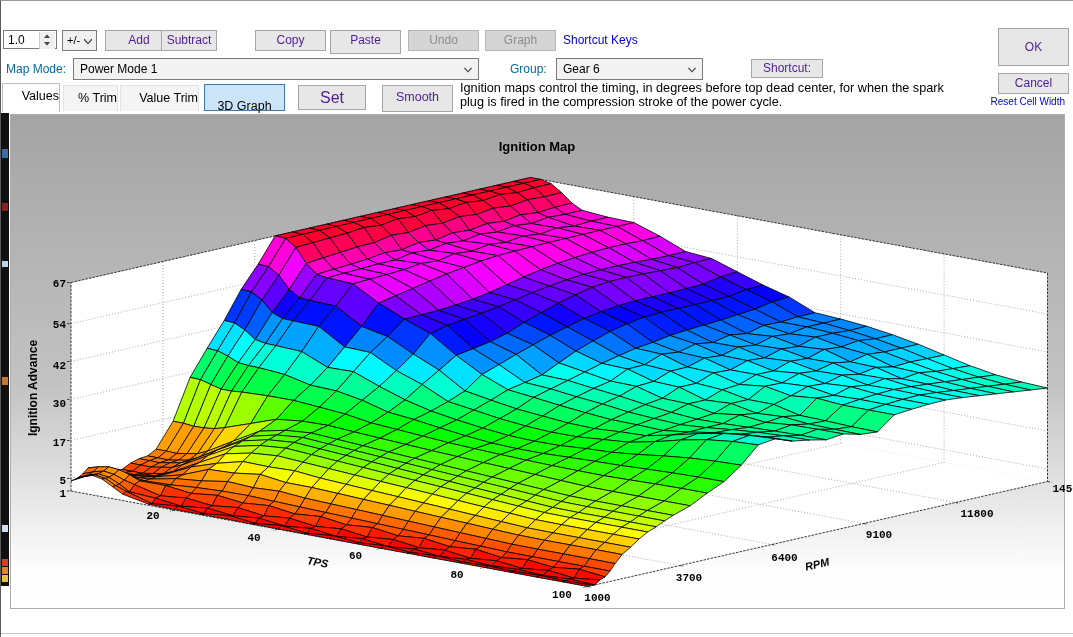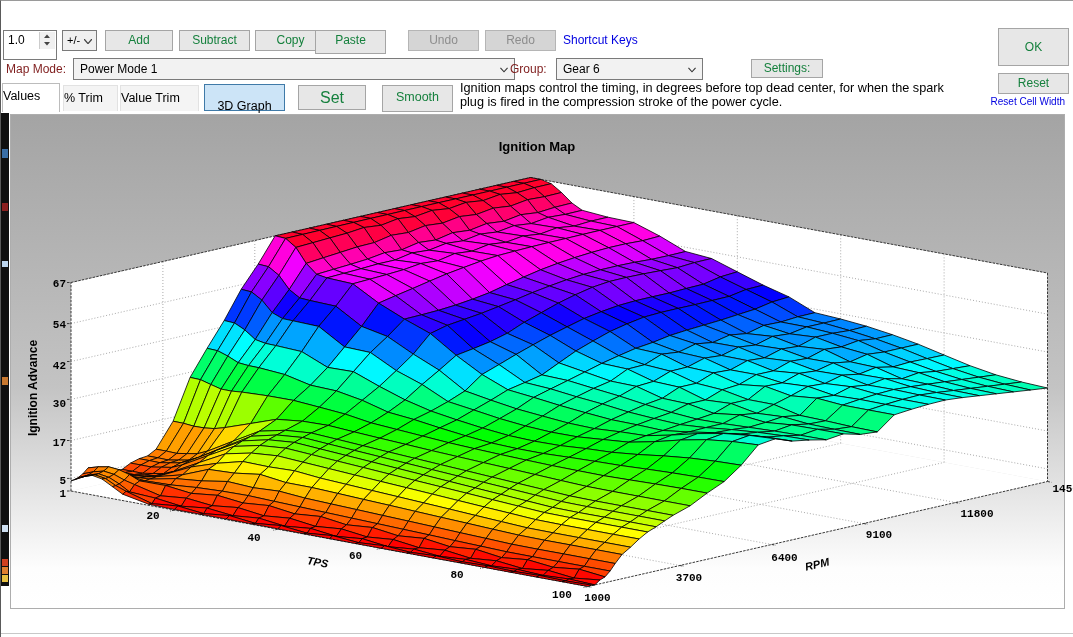--- a/index.html
+++ b/index.html
@@ -1,36 +1,36 @@
 <!DOCTYPE html>
 <html><head><meta charset="utf-8"><style>
 *{margin:0;padding:0;box-sizing:border-box}
 html,body{width:1073px;height:637px;overflow:hidden;background:#fff;
  font-family:"Liberation Sans",sans-serif;-webkit-font-smoothing:antialiased}
 #win{position:relative;width:1073px;height:637px;background:#fff;
  border-left:1px solid #5a5a5a;border-top:1px solid #9a9a9a}
 .btn{position:absolute;background:#e7e7e7;border:1px solid #a5a5a5;
- font-size:12px;color:#15803d;text-align:center;line-height:19px}
+ font-size:12px;color:#4c1d95;text-align:center;line-height:19px}
 .btn.dis{background:#d5d5d5;border-color:#b5b5b5;color:#8d8d8d}
 
 #tbar{position:absolute;left:0;top:0;width:1073px;height:28px;background:#fff}
 #ttl{position:absolute;left:32px;top:7px;font-size:12.5px;color:#000}
 #icon{position:absolute;left:9px;top:6px}
 
-#spin{position:absolute;left:2px;top:29px;width:54px;height:30px;background:#fff;border:1px solid #7a7a7a}
+#spin{position:absolute;left:2px;top:29px;width:54px;height:19px;background:#fff;border:1px solid #7a7a7a}
 #spin .v{position:absolute;left:4px;top:2px;font-size:12px}
 #spin .arr{position:absolute;right:1px;top:1px;width:16px;height:17px;background:#f0f0f0;border-left:1px solid #ccc}
 #pm{position:absolute;left:61px;top:29px;width:35px;height:21px;background:#f0f0f0;border:1px solid #7a7a7a;font-size:11px;color:#000;padding:3px 0 0 4px}
 .lnk{position:absolute;color:#0000e0;font-size:12px}
 
-.lbl{position:absolute;font-size:12px;color:#7f1d1d}
+.lbl{position:absolute;font-size:12px;color:#0369a1}
 .cmb{position:absolute;height:22px;background:#f2f2f2;border:1px solid #7a7a7a;font-size:12px;padding:3px 0 0 6px;color:#000}
 .chv{position:absolute;right:6px;top:7px;width:8px;height:8px}
 
-.tab{position:absolute;top:84px;height:26px;background:#f4f4f4;border:1px solid #e2e2e2;border-bottom:none;font-size:12.5px;text-align:left;padding-top:5px;color:#000}
+.tab{position:absolute;top:84px;height:26px;background:#f4f4f4;border:1px solid #e2e2e2;border-bottom:none;font-size:12.5px;text-align:right;padding-top:5px;color:#000}
 .tab.act{background:#fff;border-color:#bcbcbc;top:82px;height:29px;z-index:3}
 #g3d{position:absolute;left:203px;top:83px;width:81px;height:27px;background:#cce4f7;border:1px solid #3f7aa8;font-size:12.5px;text-align:center;padding-top:14px}
 #desc{position:absolute;left:459px;top:81px;white-space:nowrap;font-size:12.7px;line-height:13.8px;color:#000}
 
 #panel{position:absolute;left:9px;top:113px;width:1055px;height:495px;
  background:linear-gradient(#a4a4a4,#c3c3c3 55%,#fdfdfd 92%,#fff);border:1px solid #adadad}
 #lstrip{position:absolute;left:0;top:112px;width:8px;height:473px;background:#101010}
 #bstrip{position:absolute;left:0;top:608px;width:1073px;height:29px;background:#fff}
 #bline{position:absolute;left:0;top:632px;width:1073px;height:1px;background:#c8c8c8}
 .spk{position:absolute;width:6px}
@@ -42,40 +42,40 @@
       <div class="arr">
  <svg width="14" height="16" viewBox="0 0 14 16">
           <path d="M4 6 L7 2.6 L10 6 Z" fill="#444"></path>
           <path d="M4 10 L7 13.4 L10 10 Z" fill="#444"></path>
         </svg></div>
     </div>
 <div id="pm">+/-<svg width="8" height="5" viewBox="0 0 8 5" style="position:absolute;right:4px;top:8px">
         <path d="M0 0 L4 4.6 L8 0" fill="none" stroke="#444" stroke-width="1.3"></path>
       </svg></div>
 <div class="btn" style="left:104px;top:29px;width:68px;height:21px">Add</div>
-<div class="btn" style="left:178px;top:29px;width:71px;height:21px">Subtract</div>
+<div class="btn" style="left:160px;top:29px;width:56px;height:21px">Subtract</div>
 <div class="btn" style="left:254px;top:29px;width:71px;height:21px">Copy</div>
-<div class="btn" style="left:314px;top:29px;width:71px;height:24px">Paste</div>
+<div class="btn" style="left:329px;top:29px;width:71px;height:24px">Paste</div>
 <div class="btn dis" style="left:407px;top:29px;width:71px;height:21px">Undo</div>
-<div class="btn dis" style="left:484px;top:29px;width:71px;height:21px">Redo</div>
+<div class="btn dis" style="left:484px;top:29px;width:71px;height:21px">Graph</div>
 <div class="lnk" style="left:562px;top:32px">Shortcut Keys</div>
 <div class="btn" style="left:997px;top:27px;width:71px;height:38px;line-height:36px">OK</div>
 
 <div class="lbl" style="left:5px;top:61px">Map Mode:</div>
-<div class="cmb" style="left:72px;top:57px;width:442px">Power Mode 1
+<div class="cmb" style="left:72px;top:57px;width:406px">Power Mode 1
  <svg class="chv" width="9" height="6" viewBox="0 0 9 6">
         <path d="M0.5 0.5 L4.5 5 L8.5 0.5" fill="none" stroke="#333" stroke-width="1.2"></path>
       </svg></div>
 <div class="lbl" style="left:509px;top:61px">Group:</div>
 <div class="cmb" style="left:555px;top:57px;width:147px">Gear 6
  <svg class="chv" width="9" height="6" viewBox="0 0 9 6">
         <path d="M0.5 0.5 L4.5 5 L8.5 0.5" fill="none" stroke="#333" stroke-width="1.2"></path>
       </svg></div>
-<div class="btn" style="left:750px;top:58px;width:72px;height:19px;line-height:17px">Settings:</div>
-<div class="btn" style="left:997px;top:72px;width:71px;height:21px;line-height:19px">Reset</div>
+<div class="btn" style="left:750px;top:58px;width:72px;height:19px;line-height:17px">Shortcut:</div>
+<div class="btn" style="left:997px;top:72px;width:71px;height:21px;line-height:19px">Cancel</div>
 <div class="lnk" style="right:8px;top:95px;font-size:10px">Reset Cell Width</div>
 
 <div class="tab act" style="left:1px;width:58px">Values</div>
 <div class="tab" style="left:62px;width:55px">% Trim</div>
 <div class="tab" style="left:119px;width:79px">Value Trim</div>
 <div id="g3d">3D Graph</div>
 <div class="btn" style="left:297px;top:84px;width:68px;height:25px;line-height:23px;font-size:16px">Set</div>
 <div class="btn" style="left:381px;top:84px;width:71px;height:27px;line-height:23px;font-size:12.5px">Smooth</div>
 <div id="desc">Ignition maps control the timing, in degrees before top dead center, for when the spark<br>plug is fired in the compression stroke of the power cycle.</div>
 

